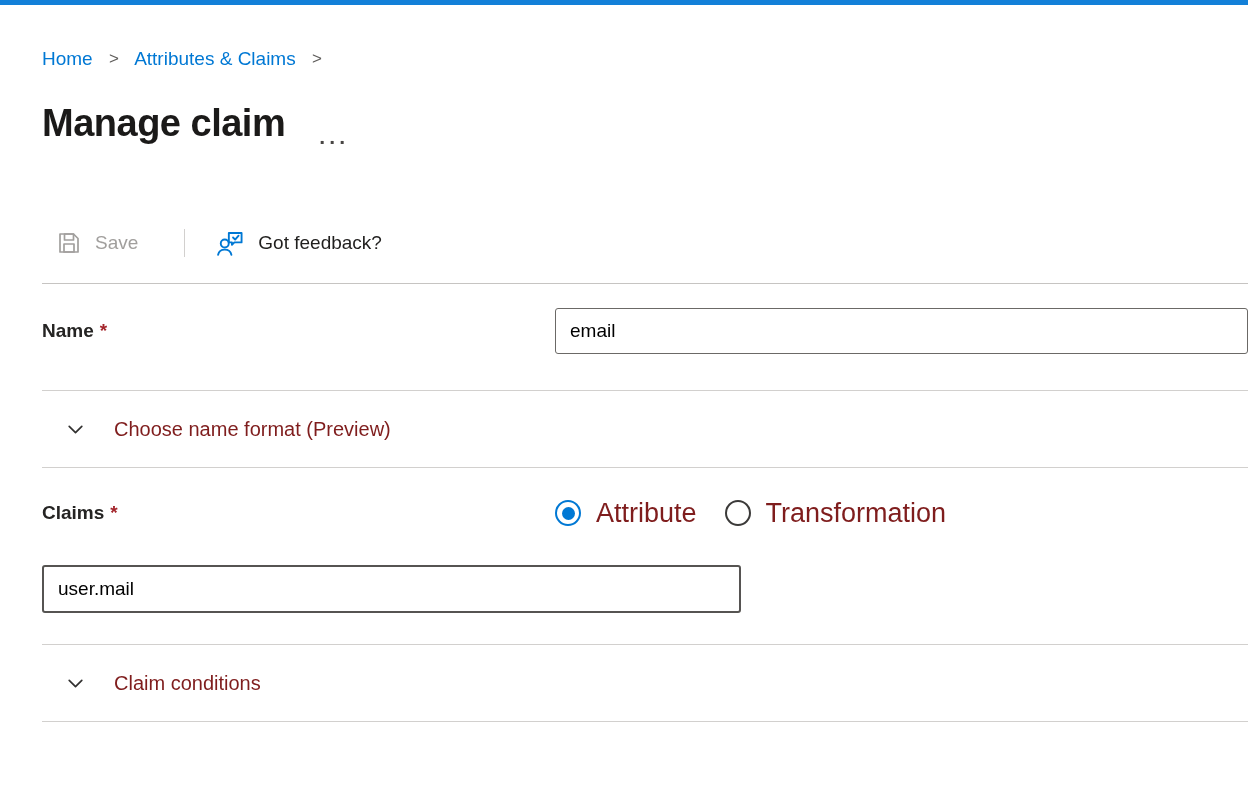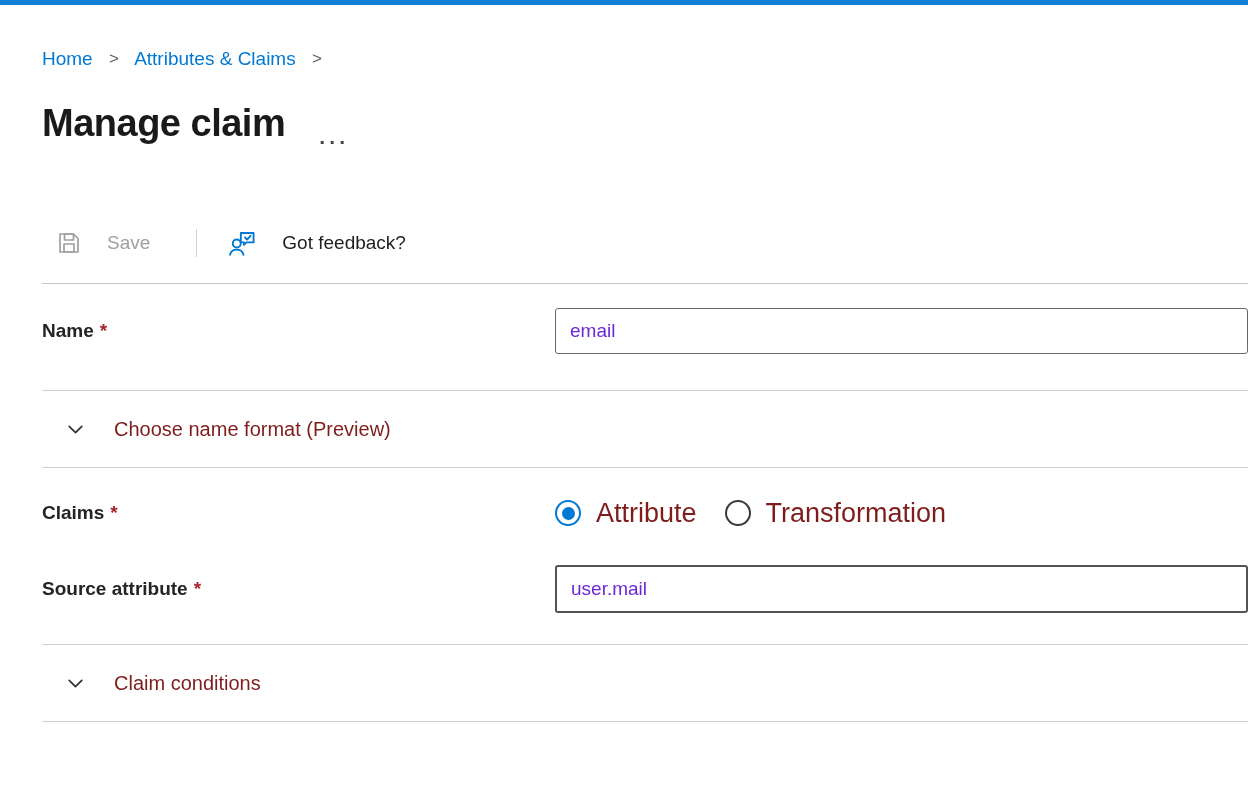--- a/index.html
+++ b/index.html
@@ -15,37 +15,37 @@
   .breadcrumb a{color:#0078d4;text-decoration:none;cursor:pointer;}
   .breadcrumb .sep{color:#5f5d5b;margin:0 11px;font-size:17px;position:relative;top:-1px;}
 
   
   .title-row{margin-top:28px;display:flex;align-items:flex-end;}
   h1{margin:0;font-size:38px;line-height:44px;font-weight:700;color:#1b1a19;letter-spacing:-0.5px;}
   .more{margin-left:34px;color:#484644;font-size:21px;font-weight:700;letter-spacing:3px;cursor:pointer;line-height:10px;position:relative;top:2px;}
 
   
   .toolbar{margin-top:74px;height:48px;display:flex;align-items:center;padding-left:13px;}
-  .cmd{display:flex;align-items:center;gap:24px;background:none;border:none;padding:0;margin:0;
+  .cmd{display:flex;align-items:center;gap:12px;background:none;border:none;padding:0;margin:0;
        font-family:inherit;font-size:19px;color:#201f1e;cursor:pointer;}
   .cmd .icon{display:flex;align-items:center;}
   .cmd.disabled{color:#a19f9d;cursor:default;}
   .cmd + .cmd{margin-left:28px;}
   .vsep{width:1px;height:28px;background:#d2d0ce;margin:0 30px 0 46px;}
 
   .rule{border:none;border-top:1px solid #d2d0ce;margin:0;}
   .toolbar-rule{border-top-color:#c6c4c2;margin-top:16px;}
 
   
   .row{display:flex;align-items:center;}
   .row .lbl{flex:0 0 513px;font-size:19px;color:#252423;font-weight:bold;}
   .req{color:#a4262c;margin-left:6px;font-size:19px;}
   .txt-input{
     box-sizing:border-box;width:699px;height:46px;border:1.5px solid #6b6966;border-radius:3px;
-    padding:0 14px;font-family:inherit;font-size:19px;color:#6d28d9;outline:none;background:#fff;
+    padding:0 14px;font-family:inherit;font-size:19px;color:#000000;outline:none;background:#fff;
   }
   .txt-input::placeholder{color:#605e5c;}
   .row-name{margin-top:24px;}
   .row-namespace{margin-top:32px;}
   .sect-rule{margin-top:36px;}
   .row-source{margin-top:30px;height:30px;}
   .row-source-attr{margin-top:37px;}
   .row-source-attr .txt-input{height:48px;border-width:2px;border-color:#565452;}
   .rule-after-source{margin-top:31px;}
 
@@ -144,23 +144,20 @@
         <span class="radio-label">Attribute</span>
       </span>
       <span class="radio-opt">
         <span class="radio"></span>
         <span class="radio-label">Transformation</span>
       </span>
     </div>
   </div>
 
   <div class="row row-source-attr">
-    <div class="lbl">
-      <span>Source attribute</span><span class="req">*</span>
-    </div>
     <input class="txt-input" type="text" value="user.mail" style="">
   </div>
 
   <hr class="rule rule-after-source">
 
   <div class="section-header">
     <span class="chev">
       <svg width="21" height="21" viewBox="0 0 20 20" fill="none" stroke="#323130" stroke-width="1.6" stroke-linecap="round" stroke-linejoin="round">
         <path d="M4 7 l6 6 6-6"></path>
       </svg>

